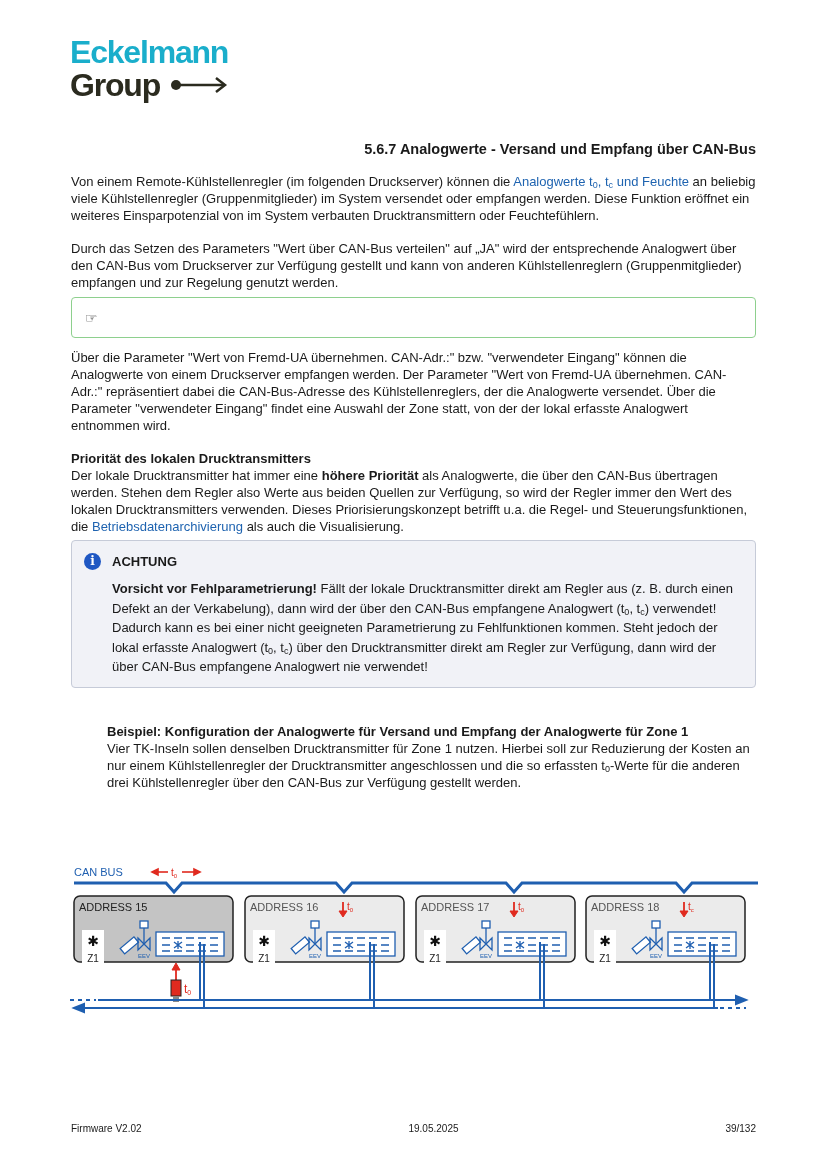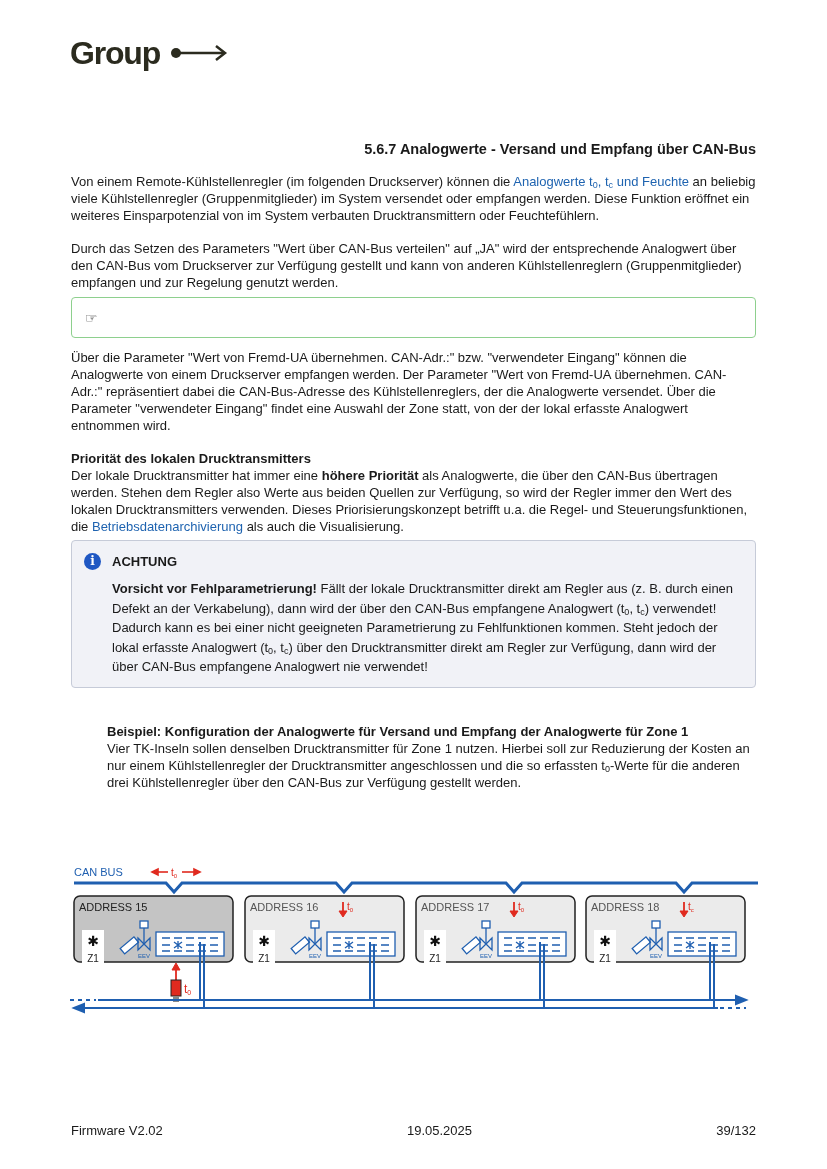--- a/index.html
+++ b/index.html
@@ -16,26 +16,27 @@
   a, .link { color: #1e63b0; text-decoration: none; }
   sub { font-size: 9px; line-height: 0; vertical-align: -2px; }
   .note { border: 1.5px solid #8ed08e; border-radius: 4px; padding: 12px 12px 10px 12px; margin: 6px 0 11px 0; display: flex; }
   .note .hand { width: 28px; flex: none; font-size: 14px; color: #333; padding-left: 1px; line-height: 17px; }
   .warn { background: #f1f2f7; border: 1.5px solid #c6cbd8; border-radius: 4px; padding: 12px 12px 10px 12px; margin: 5px 0 0 0; }
   .warn .head { display: flex; align-items: center; font-weight: bold; font-size: 13px; margin-bottom: 9px; }
   .warn .icon { width: 17px; height: 17px; border-radius: 50%; background: #1f57c3; color: #fff; font-weight: bold; font-size: 12px; display: flex; align-items: center; justify-content: center; margin-right: 11px; font-family: "DejaVu Serif", serif; }
   .warn .body { padding-left: 28px; line-height: 19.5px; }
   .example { margin-top: 35px; margin-left: 36px; }
   .diagram { position: absolute; left: 70px; top: 862px; width: 690px; height: 160px; }
-  .footer { position: absolute; top: 1123px; left: 71px; width: 685px; font-size: 13px; display: flex; justify-content: space-between; }
+  .footer { position: absolute; top: 1123px; left: 71px; width: 685px; font-size: 10px; display: flex; justify-content: space-between; }
 </style>
 </head>
 <body>
 
 <div class="logo">
+  <span class="l1">Eckelmann</span>
   <span class="l2">
     <span>Group</span>
     <svg class="arrow" width="60" height="16" viewBox="0 0 60 16">
       <circle cx="6" cy="8" r="5" fill="#2b2b1f"></circle>
       <line x1="6" y1="8" x2="54" y2="8" stroke="#2b2b1f" stroke-width="2.5"></line>
       <polyline points="46,1 55,8 46,15" fill="none" stroke="#2b2b1f" stroke-width="2.5"></polyline>
     </svg>
   </span>
 </div>
 

